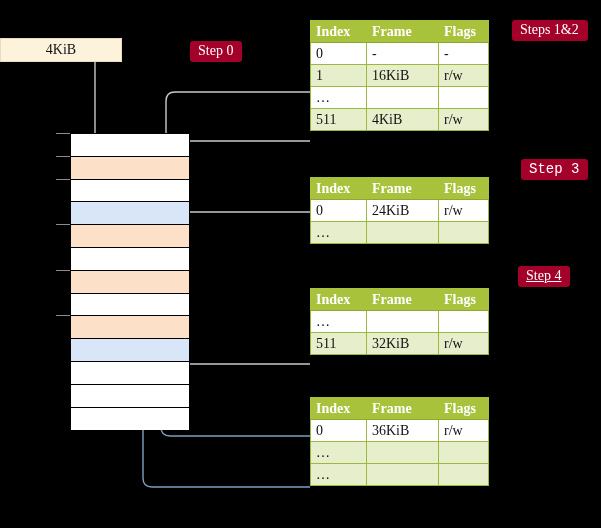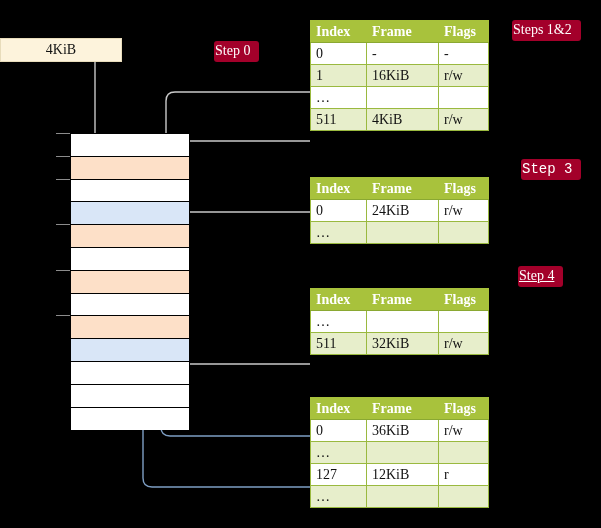--- a/index.html
+++ b/index.html
@@ -3,21 +3,21 @@
 <meta charset="utf-8">
 <style>
   html,body{margin:0;padding:0;background:#000;}
   body{width:601px;height:528px;position:relative;overflow:hidden;
        font-family:"Liberation Serif", serif;}
   .stage{position:absolute;left:0;top:0;width:601px;height:528px;}
 
   
   .badge{position:absolute;background:#a3002a;color:#fff;
          font-family:"Liberation Serif",serif;font-size:14px;
-         padding:2px 9px 3px 1px;border-radius:3px;white-space:nowrap;
+         padding:2px 9px 3px 8px;border-radius:3px;white-space:nowrap;
          box-shadow:1px 1px 0 #000;line-height:16px;}
 
   
   .kbox{position:absolute;background:#fdf3dc;border:1px solid #e8dcbb;
         color:#111;font-size:14px;text-align:center;line-height:22px;
         height:22px;}
 
   
   .ptable{position:absolute;border-collapse:collapse;
           border:1px solid #8aa832;background:#15803d;
@@ -101,21 +101,21 @@
       <div class="memrow c-orange" style="top: 182.4px; width: 100%; height: 22.8px;"></div>
       <div class="memrow c-blue" style="top: 205.2px; width: 100%; height: 22.8px;"></div>
       <div class="memrow c-white" style="top: 228px; width: 100%; height: 22.8px;"></div>
       <div class="memrow c-white" style="top: 250.8px; width: 100%; height: 22.8px;"></div>
       <div class="memrow c-white" style="top: 273.6px; width: 100%; height: 22.8px; border-bottom: none;"></div>
     </div>
 
   <div class="kbox" style="left:0px;top:38px;width:120px;">4KiB</div>
 
   <div id="badges">
-      <div class="badge" style="left: 190px; top: 41px; margin-left: 24px;">Step 0</div>
+      <div class="badge" style="left: 190px; top: 41px;">Step 0</div>
       <div class="badge" style="left: 512px; top: 20px;">Steps 1&amp;2</div>
       <div class="badge" style="left: 521px; top: 159px; font-family: Liberation Mono, monospace;">Step 3</div>
       <div class="badge" style="left: 518px; top: 266px; text-decoration: underline;">Step 4</div>
     </div>
 
   <div id="tables">
       <table class="ptable" style="left: 310px; top: 20px;">
         <thead>
           <tr>
             <th class="col-i">Index</th>
@@ -199,25 +199,20 @@
         <tbody>
           <tr class="plain">
             <td class="col-i">0</td>
             <td class="col-f">36KiB</td>
             <td class="col-g">r/w</td>
           </tr>
           <tr class="alt">
             <td class="col-i">…</td>
             <td class="col-f"></td>
             <td class="col-g"></td>
-          </tr>
-          <tr class="plain">
-            <td class="col-i">127</td>
-            <td class="col-f">12KiB</td>
-            <td class="col-g">r</td>
           </tr>
           <tr class="alt">
             <td class="col-i">…</td>
             <td class="col-f"></td>
             <td class="col-g"></td>
           </tr>
         </tbody>
       </table>
     </div>
 

